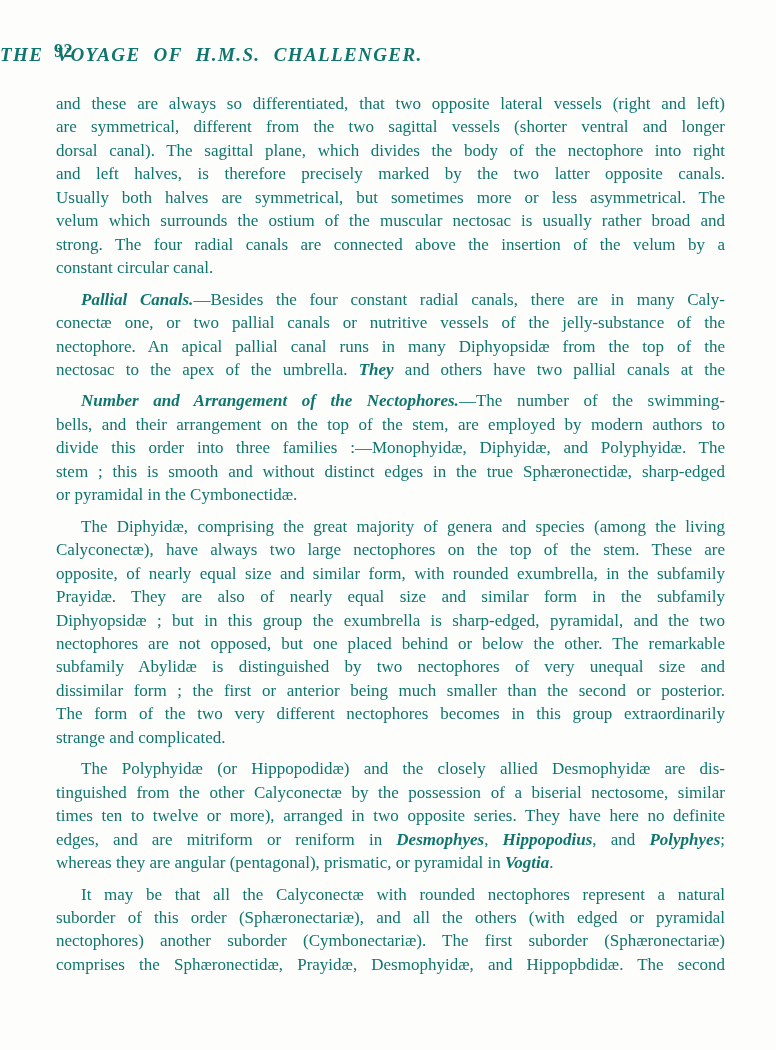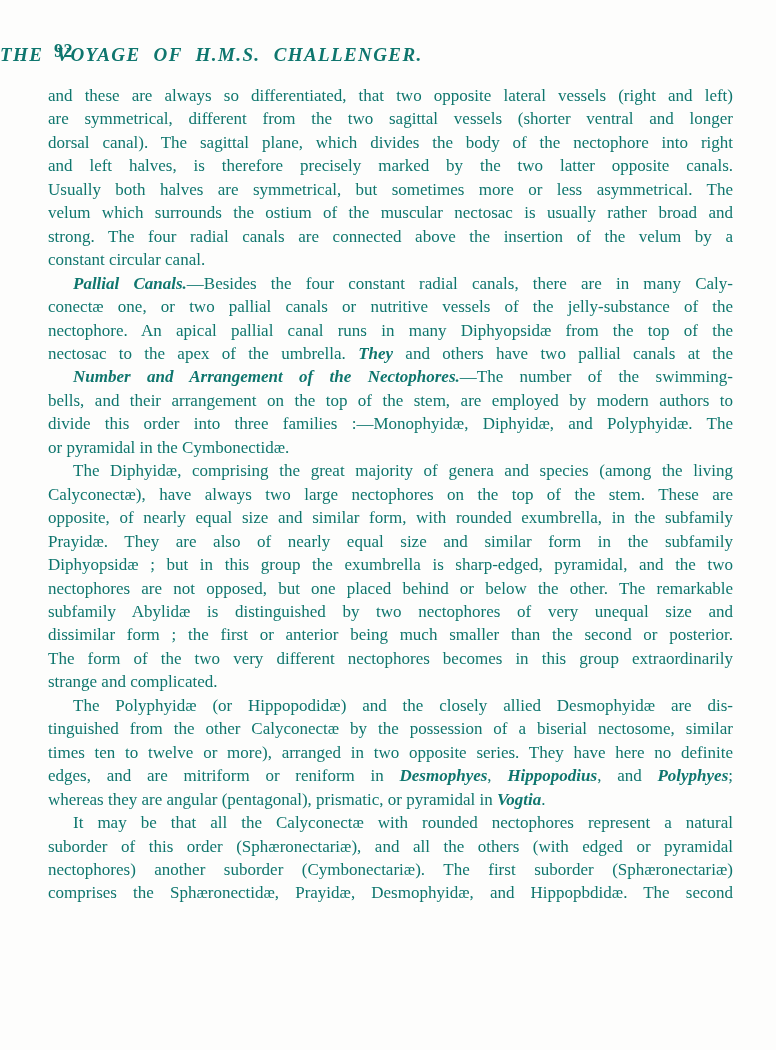--- a/index.html
+++ b/index.html
@@ -37,21 +37,21 @@
     font-style: italic;
   }
   .text-block {
     position: absolute;
     left: 48px;
     top: 84px;
     width: 685px;
     font-size: 17px;
     line-height: 23.45px;
   }
-  .para { margin: 0; }
+  .para { margin: 8px; }
   .line {
     display: block;
     text-align: justify;
   }
   .line.just { text-align-last: justify; }
   .line.flush { text-align-last: left; }
   .line.indent { text-indent: 25px; }
   .it { font-style: italic; font-weight: bold; }
   .rn { font-style: normal; }
 </style>
@@ -75,20 +75,21 @@
       <div class="para">
         <div class="line just indent"><span class="it">Pallial Canals.</span><span class="rn">—Besides the four constant radial canals, there are in many Caly-</span></div>
         <div class="line just"><span class="rn">conectæ one, or two pallial canals or nutritive vessels of the jelly-substance of the</span></div>
         <div class="line just"><span class="rn">nectophore. An apical pallial canal runs in many Diphyopsidæ from the top of the</span></div>
         <div class="line just"><span class="rn">nectosac to the apex of the umbrella. </span><span class="it">They</span><span class="rn"> and others have two pallial canals at the</span></div>
       </div>
       <div class="para">
         <div class="line just indent"><span class="it">Number and Arrangement of the Nectophores.</span><span class="rn">—The number of the swimming-</span></div>
         <div class="line just"><span class="rn">bells, and their arrangement on the top of the stem, are employed by modern authors to</span></div>
         <div class="line just"><span class="rn">divide this order into three families :—Monophyidæ, Diphyidæ, and Polyphyidæ. The</span></div>
+        <div class="line just"><span class="rn">stem ; this is smooth and without distinct edges in the true Sphæronectidæ, sharp-edged</span></div>
         <div class="line flush"><span class="rn">or pyramidal in the Cymbonectidæ.</span></div>
       </div>
       <div class="para">
         <div class="line just indent"><span class="rn">The Diphyidæ, comprising the great majority of genera and species (among the living</span></div>
         <div class="line just"><span class="rn">Calyconectæ), have always two large nectophores on the top of the stem. These are</span></div>
         <div class="line just"><span class="rn">opposite, of nearly equal size and similar form, with rounded exumbrella, in the subfamily</span></div>
         <div class="line just"><span class="rn">Prayidæ. They are also of nearly equal size and similar form in the subfamily</span></div>
         <div class="line just"><span class="rn">Diphyopsidæ ; but in this group the exumbrella is sharp-edged, pyramidal, and the two</span></div>
         <div class="line just"><span class="rn">nectophores are not opposed, but one placed behind or below the other. The remarkable</span></div>
         <div class="line just"><span class="rn">subfamily Abylidæ is distinguished by two nectophores of very unequal size and</span></div>

